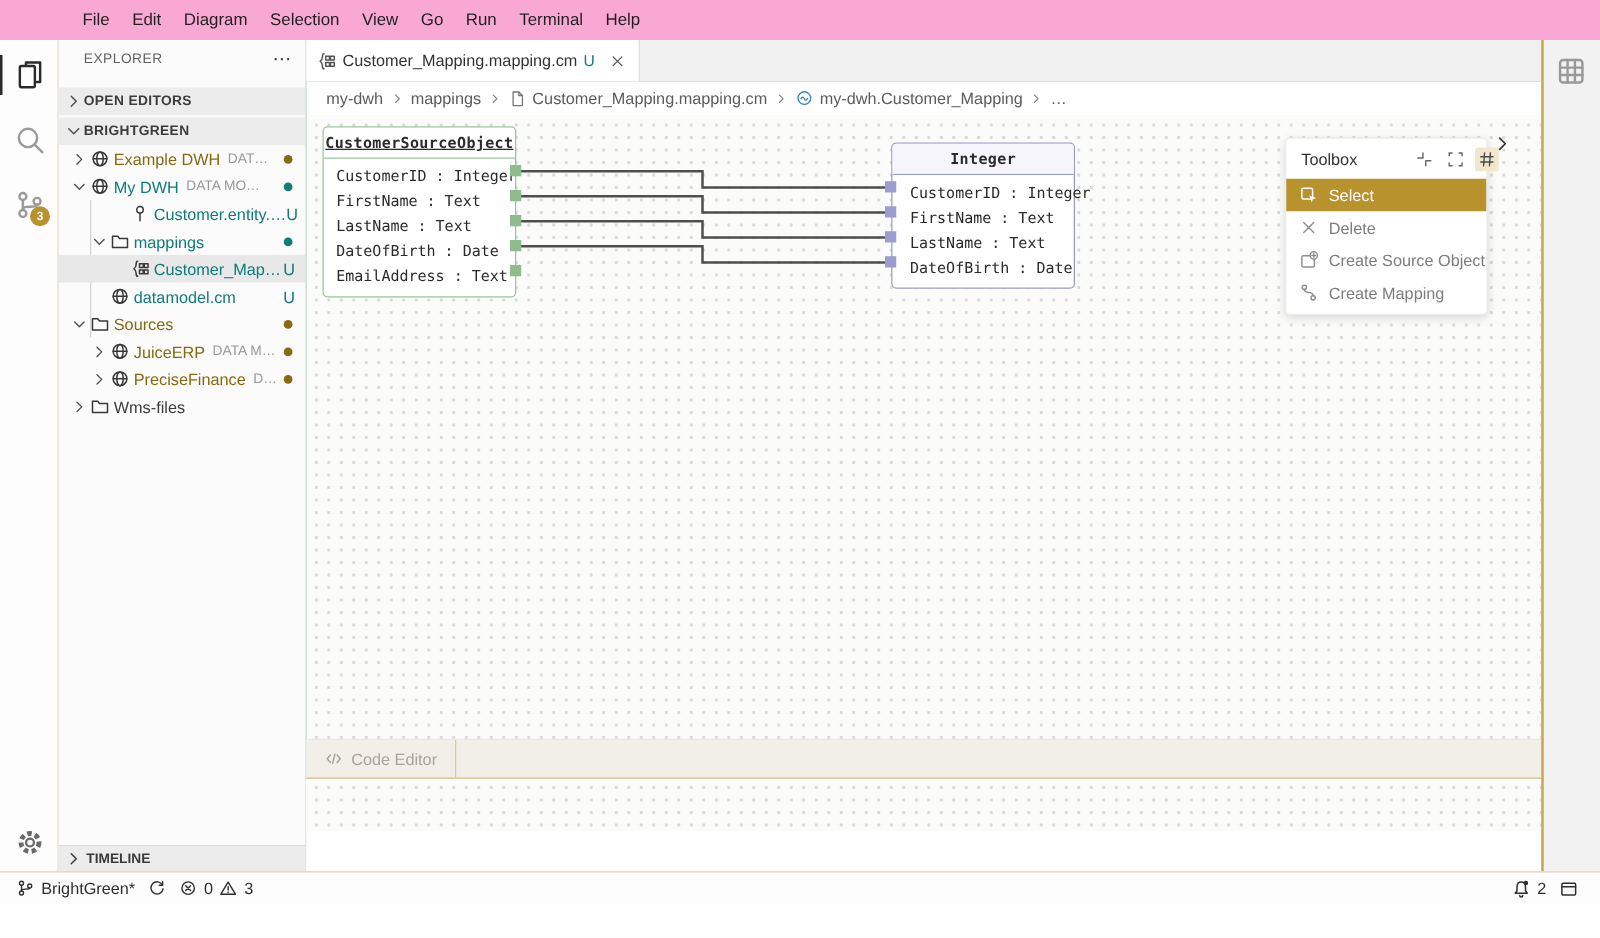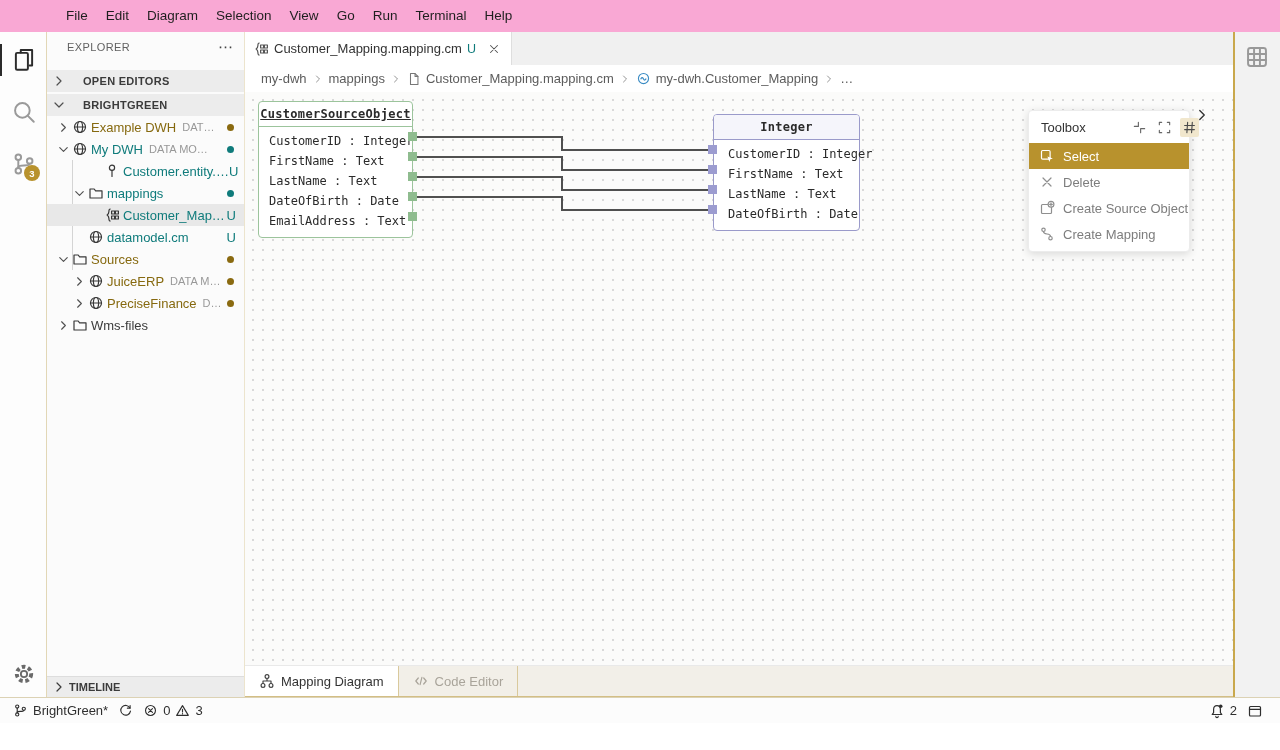--- a/index.html
+++ b/index.html
@@ -22,21 +22,21 @@
   .ab-item.active { color:#2b2b2b; }
   .ab-item.active::before { content:""; position:absolute; left:0; top:4px; width:2px; height:32px; background:#2b2b2b; }
   .ab-badge { position:absolute; right:7px; bottom:3px; min-width:16px; height:16px; border-radius:8px;
     background:#B8922D; color:#fff; font-size:9.5px; font-weight:bold; display:flex; align-items:center; justify-content:center; padding:0 3px; }
 
   
   .sidebar { position:absolute; left:47px; top:32px; width:198px; height:665px; background:#fbfbfb;
     border-right:1px solid #ece4cd; font-size:13px; color:#3b3b3b; }
   .sb-title { height:30px; display:flex; align-items:center; padding:0 10px 0 20px; color:#616161; font-size:11px; letter-spacing:.4px; }
   .sb-title .more { margin-left:auto; color:#424242; font-size:15px; letter-spacing:1px; cursor:pointer; }
-  .sb-section { height:22px; background:#ececec; display:flex; align-items:center; gap:16px; padding-left:4px;
+  .sb-section { height:22px; background:#ececec; display:flex; align-items:center; gap:0; padding-left:4px;
     font-size:11px; font-weight:bold; color:#3b3b3b; letter-spacing:.3px; }
   .sb-section .chev { color:#505050; }
   .tree { position:relative; }
   .trow { height:22px; display:flex; align-items:center; white-space:nowrap; overflow:hidden; cursor:pointer; position:relative; }
   .trow.sel { background:#e8e8e8; }
   .trow .chev { width:16px; flex:0 0 16px; display:flex; justify-content:center; color:#505050; }
   .trow .ticon { width:18px; flex:0 0 18px; display:flex; justify-content:center; color:#383838; }
   .trow .lbl { margin-left:2px; }
   .trow .desc { margin-left:6px; font-size:11px; color:#989898; overflow:hidden; }
   .trow .mark { margin-left:auto; margin-right:8px; font-size:13px; color:#0F7B7B; }
@@ -45,21 +45,21 @@
   .dot.teal { background:#0F7B7B; }
   .c-olive { color:#86690F; }
   .c-teal { color:#0F7B7B; }
   .indent-guide { position:absolute; left:25px; top:44px; width:1px; height:110px; background:#d4d4d4; }
   .pl0 { padding-left:8px;text-align:center; } .pl1 { padding-left:24px; } .pl2 { padding-left:40px; }
   .sb-timeline { position:absolute; left:0; bottom:0; width:100%; height:21px; background:#ececec;
     border-top:1px solid #ddd; display:flex; align-items:center; gap:2px; padding-left:4px;
     font-size:11px; font-weight:bold; color:#3b3b3b; }
 
   
-  .editor { position:absolute; left:245px; top:32px; width:988px; height:665px; background:#15803d; }
+  .editor { position:absolute; left:245px; top:32px; width:988px; height:591px; background:#15803d; }
   .tabbar { position:absolute; left:0; top:0; width:100%; height:33px; background:#f0f0f0; display:flex; }
   .tab { height:33px; background:#fff; display:flex; align-items:center; padding:0 10px 0 8px; gap:5px;
     border-right:1px solid #dedede; font-size:13px; color:#333; cursor:pointer; }
   .tab .mod { color:#0F7B7B; font-size:12.5px; }
   .tab .closex { color:#555; margin-left:6px; display:flex; }
   .breadcrumbs { position:absolute; left:0; top:33px; width:100%; height:27px; background:#fff;
     display:flex; align-items:center; padding-left:16px; gap:5px; font-size:13px; color:#5c5c5c; }
   .breadcrumbs .bsep { color:#888; display:flex; }
   .breadcrumbs .bico { display:flex; color:#777; }
   .breadcrumbs .bico.blue { color:#3B8CC4; }
@@ -603,28 +603,20 @@
       </div>
 
       <div class="panel-chev">
         <svg class="ic" width="18" height="18">
             <use href="#i-chev-r"></use>
           </svg>
       </div>
     </div>
 
     <div class="bottombar">
-      <div class="btab active">
-        <span class="bticon" style="color:#444">
-            <svg class="ic" width="16" height="16">
-              <use href="#i-org"></use>
-            </svg>
-          </span>
-        <span>Mapping Diagram</span>
-      </div>
       <div class="btab">
         <span class="bticon">
             <svg class="ic" width="16" height="16">
               <use href="#i-code"></use>
             </svg>
           </span>
         <span>Code Editor</span>
       </div>
     </div>
   </div>

